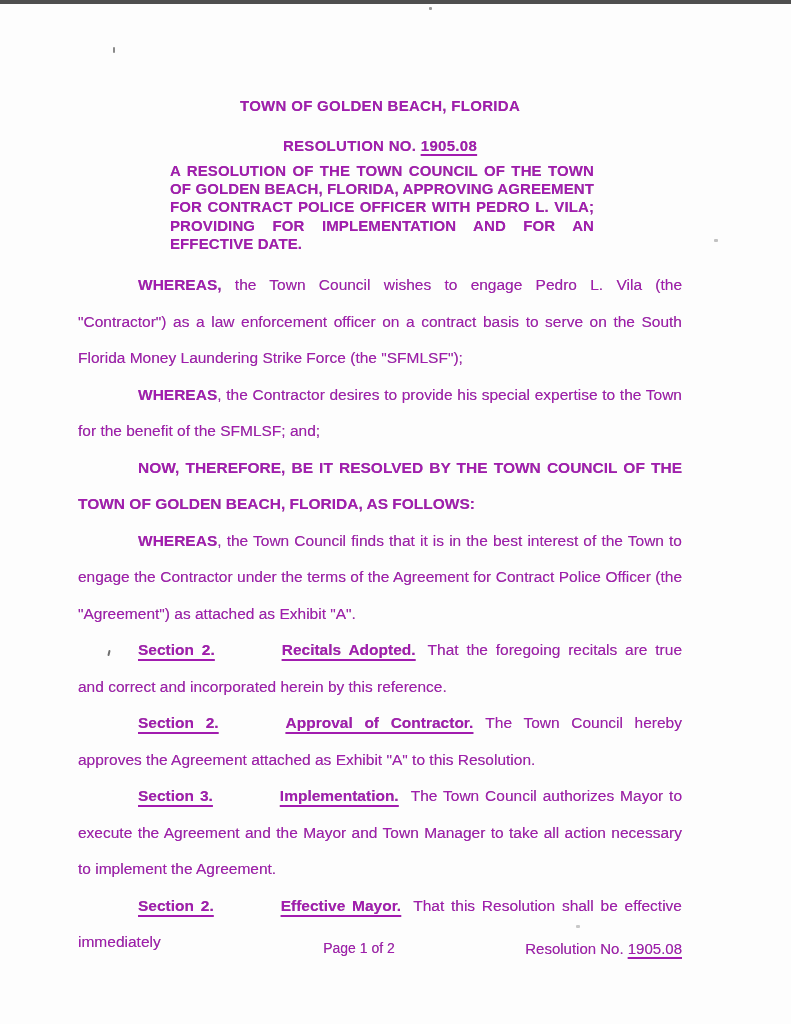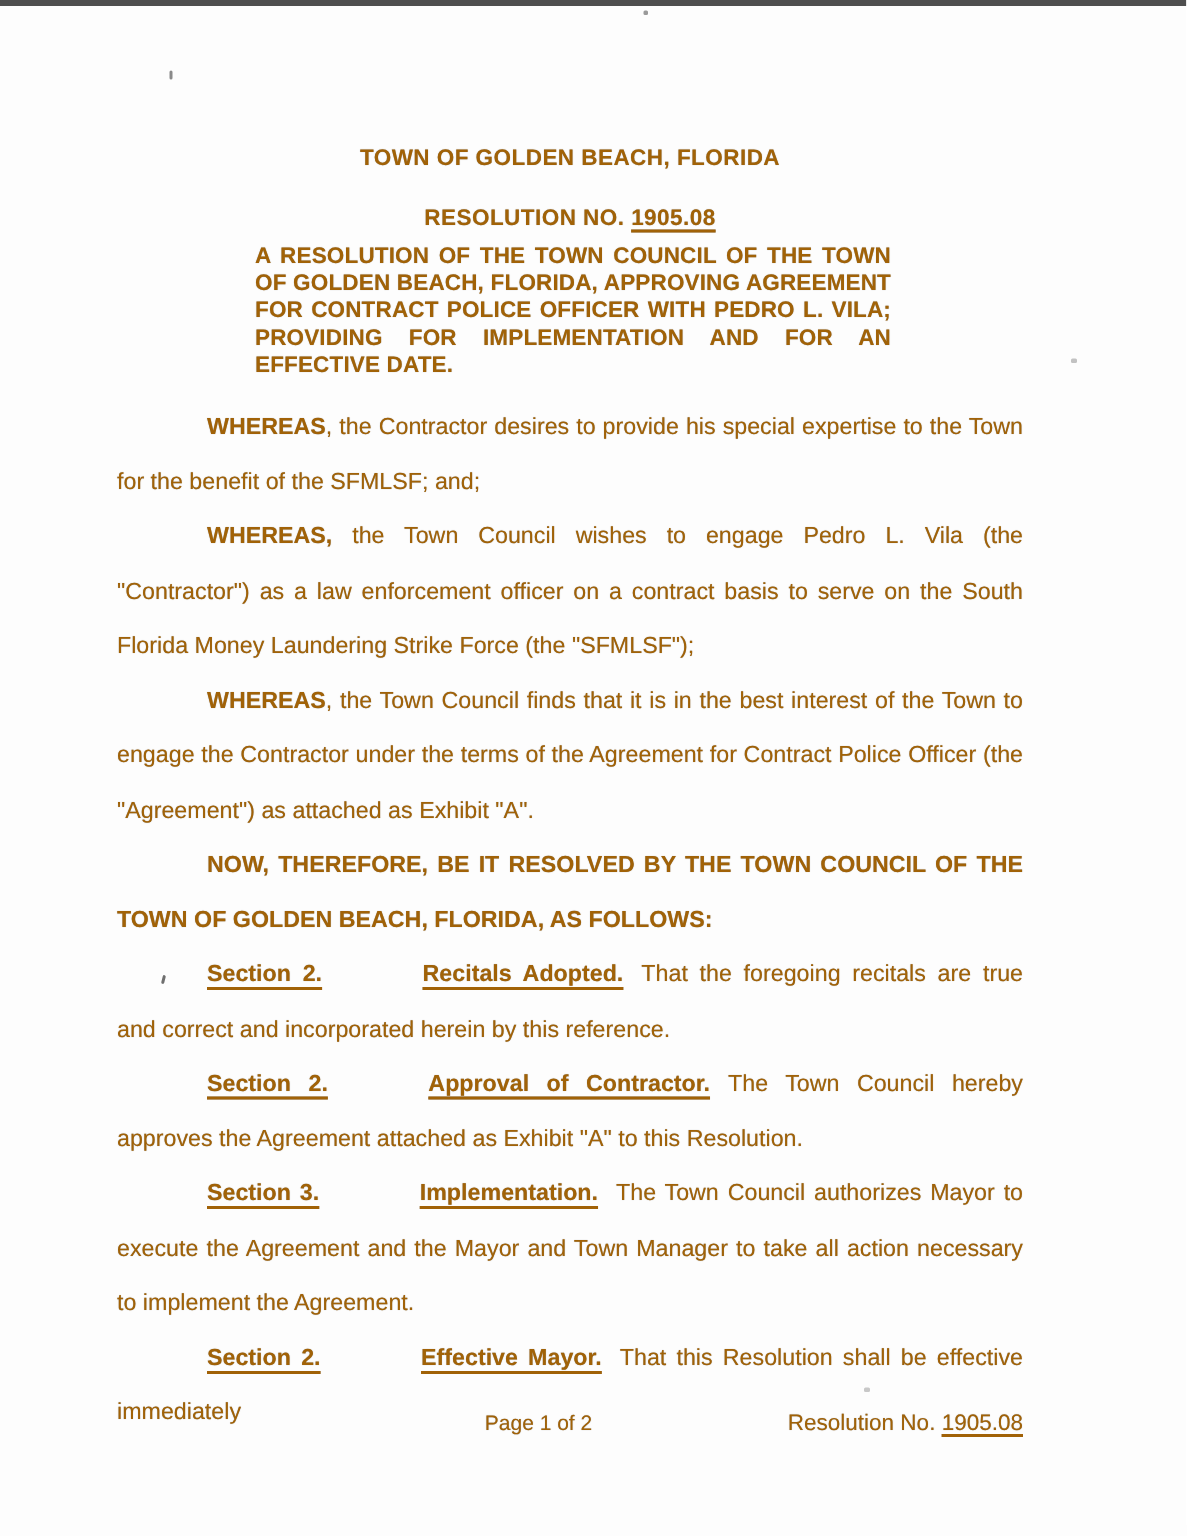--- a/index.html
+++ b/index.html
@@ -4,21 +4,21 @@
 <style>
   html, body { margin: 0; padding: 0; background: #ffffff; }
 
   .page {
     position: relative;
     width: 791px;
     height: 1024px;
     background: #fdfdfd;
     overflow: hidden;
     font-family: "Liberation Sans", "DejaVu Sans", sans-serif;
-    color: #a16207;
+    color: #a21caf;
     text-shadow: 0 0 0.6px rgba(45,45,45,0.45);
   }
 
   
   .scan-bar {
     position: absolute;
     top: 0; left: 0;
     width: 100%; height: 4px;
     background: #4f4f4f;
   }
@@ -112,27 +112,27 @@
   <div class="speck s5"></div>
 
   <p class="title">TOWN OF GOLDEN BEACH, FLORIDA</p>
 
   <p class="res-line"><span>RESOLUTION NO. </span><span class="u">1905.08</span></p>
 
   <p class="caption">A RESOLUTION OF THE TOWN COUNCIL OF THE TOWN OF GOLDEN BEACH, FLORIDA, APPROVING AGREEMENT FOR CONTRACT POLICE OFFICER WITH PEDRO L. VILA; PROVIDING FOR IMPLEMENTATION AND FOR AN EFFECTIVE DATE.</p>
 
   <div class="doc-body">
 
+    <p class="para"><span class="lead">WHEREAS,</span><span> the Town Council wishes to engage Pedro L. Vila (the "Contractor") as a law enforcement officer on a contract basis to serve on the South Florida Money Laundering Strike Force (the "SFMLSF");</span></p>
+
     <p class="para"><span class="lead">WHEREAS</span><span>, the Contractor desires to provide his special expertise to the Town for the benefit of the SFMLSF; and;</span></p>
 
-    <p class="para"><span class="lead">WHEREAS,</span><span> the Town Council wishes to engage Pedro L. Vila (the "Contractor") as a law enforcement officer on a contract basis to serve on the South Florida Money Laundering Strike Force (the "SFMLSF");</span></p>
+    <p class="para bold-para">NOW, THEREFORE, BE IT RESOLVED BY THE TOWN COUNCIL OF THE TOWN OF GOLDEN BEACH, FLORIDA, AS FOLLOWS:</p>
 
     <p class="para"><span class="lead">WHEREAS</span><span>, the Town Council finds that it is in the best interest of the Town to engage the Contractor under the terms of the Agreement for Contract Police Officer (the "Agreement") as attached as Exhibit "A".</span></p>
-
-    <p class="para bold-para">NOW, THEREFORE, BE IT RESOLVED BY THE TOWN COUNCIL OF THE TOWN OF GOLDEN BEACH, FLORIDA, AS FOLLOWS:</p>
 
     <p class="para"><span class="sec-label">Section 2.</span><span class="sec-heading">Recitals Adopted.</span><span>That the foregoing recitals are true and correct and incorporated herein by this reference.</span></p>
 
     <p class="para"><span class="sec-label">Section 2.</span><span class="sec-heading">Approval of Contractor.</span><span>The Town Council hereby approves the Agreement attached as Exhibit "A" to this Resolution.</span></p>
 
     <p class="para"><span class="sec-label">Section 3.</span><span class="sec-heading">Implementation.</span><span>The Town Council authorizes Mayor to execute the Agreement and the Mayor and Town Manager to take all action necessary to implement the Agreement.</span></p>
 
     <p class="para"><span class="sec-label">Section 2.</span><span class="sec-heading">Effective Mayor.</span><span>That this Resolution shall be effective immediately</span></p>
 
   </div>

